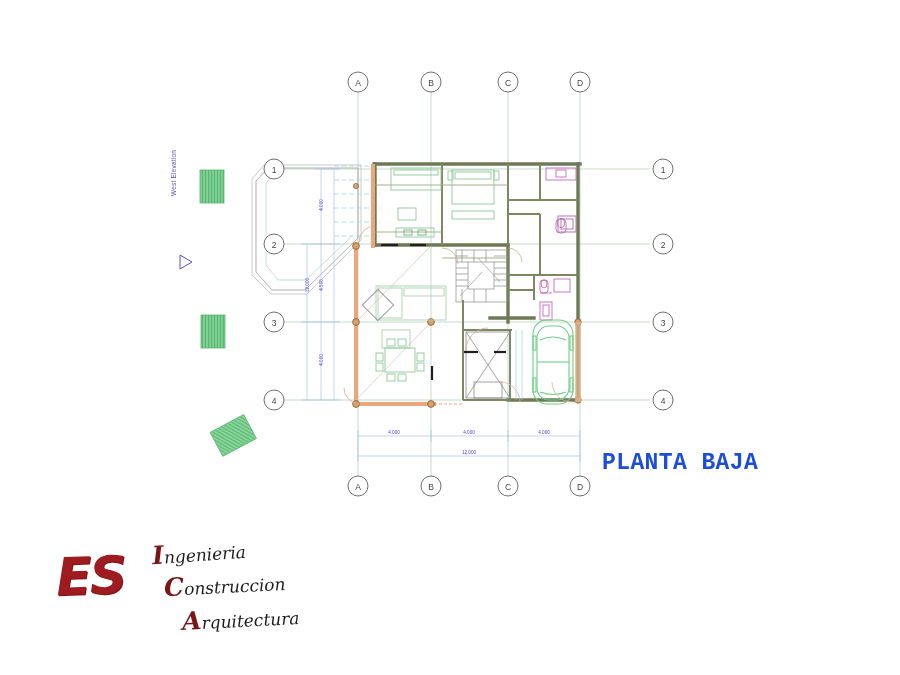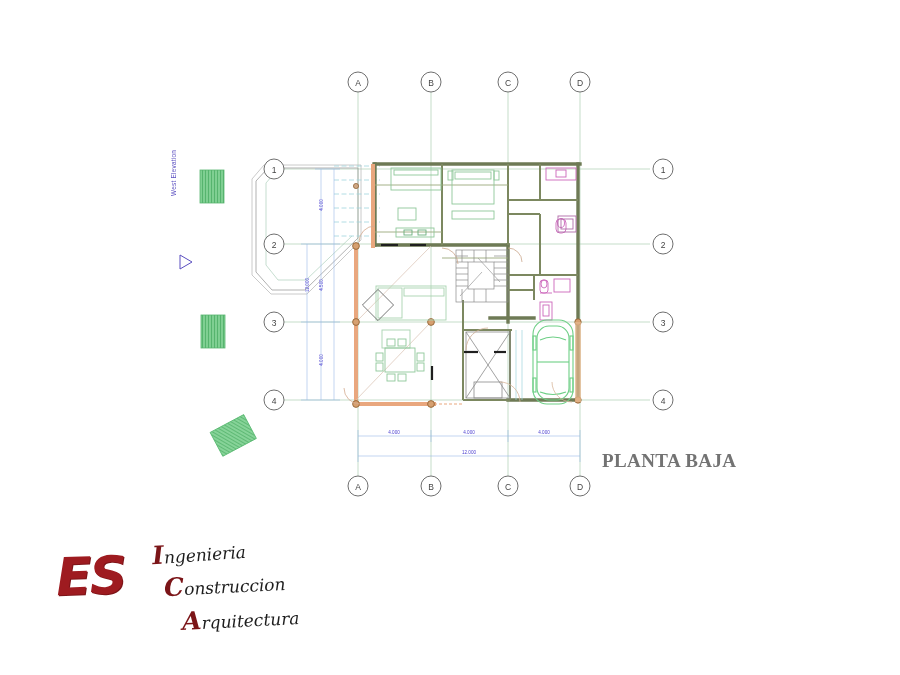--- a/index.html
+++ b/index.html
@@ -26,25 +26,25 @@
     width: 900px;
     height: 675px;
     display: block;
   }
 
   
   .plan-title {
     position: absolute;
     left: 602px;
     top: 450px;
-    font-size: 19px;
+    font-size: 23px;
     font-weight: bold;
-    color: #737373;
+    color: #1d4ed8;
     letter-spacing: 0.4px;
-    font-family: Liberation Serif, serif;
+    font-family: Liberation Mono, monospace;
     white-space: nowrap;
   }
 
   
   .west-elev {
     position: absolute;
     left: 170px;
     top: 196px;
     width: 80px;
     font-size: 6.5px;

